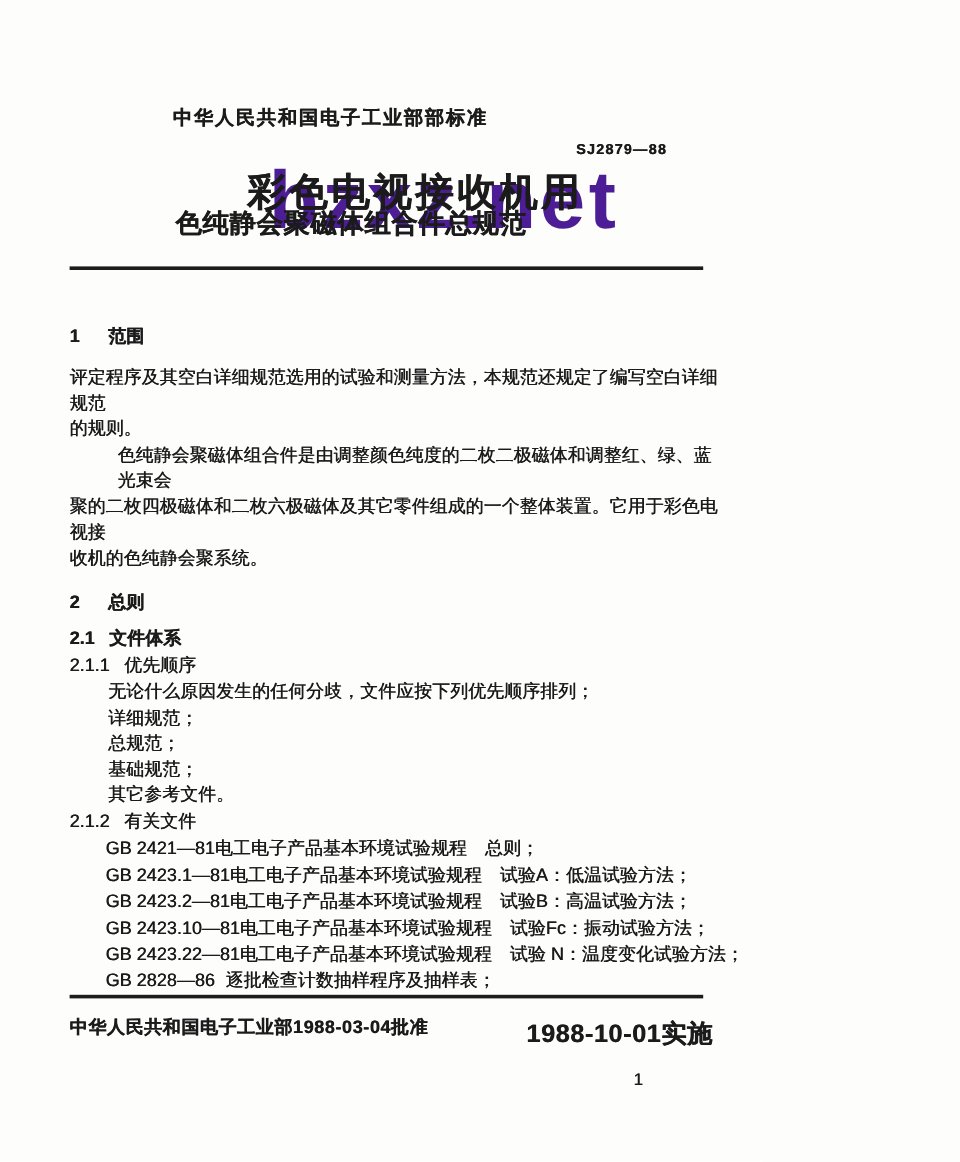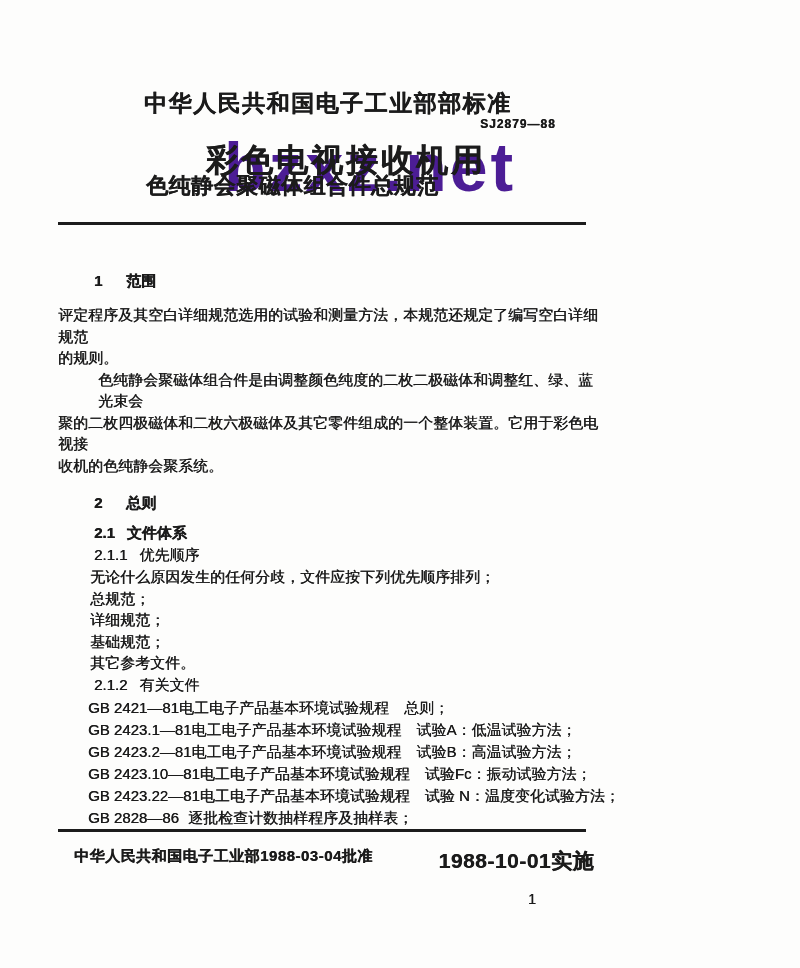--- a/index.html
+++ b/index.html
@@ -26,21 +26,21 @@
     letter-spacing: 3px;
     color: #4c1d95;
     text-shadow: none;
     z-index: 0;
     user-select: none;
   }
   .layer { position: absolute; z-index: 1; }
 
   .authority {
     left: 144px; top: 88px;
-    font-size: 23px; font-weight: bold; letter-spacing: 1.5px;
+    font-size: 16px; font-weight: bold; letter-spacing: 1.5px;
   }
   .std-number {
     left: 480px; top: 117px;
     font-size: 12px; font-weight: bold; letter-spacing: 1px;
   }
   .title-1 {
     left: 206px; top: 139px;
     font-size: 32px; font-weight: bold; letter-spacing: 3px;
   }
   .title-2 {
@@ -51,38 +51,38 @@
     position: absolute; left: 58px; width: 528px; height: 3px;
     background: #1c1c1c; z-index: 1;
   }
   .rule-top    { top: 222px; }
   .rule-footer { top: 829px; }
 
   .body {
     left: 58px; top: 270px; width: 540px;
     font-size: 15px;
   }
-  .h-sec { font-weight: bold; font-size: 15px; line-height: 22px; margin-left: 36px; }
+  .h-sec { font-weight: bold; font-size: 15px; line-height: 22px; }
   .h-sec.plain { font-weight: normal; }
   .sec-no { display: inline-block; min-width: 20px; margin-right: 12px; }
   .line { line-height: 21.5px; }
   .para-block { margin-top: 12px; }
   .indent-para { padding-left: 40px; }
   .indent { padding-left: 32px; }
   .mt-sec2  { margin-top: 16px; }
   .mt-sec21 { margin-top: 8px; }
   .gb-block { margin-top: 1px; }
   .gb-row { display: flex; line-height: 22px; padding-left: 30px; }
   .gb-code { flex: 0 0 auto; min-width: 100px; }
   .gb-row:first-child .gb-code { min-width: 0; }
   .gb-title { flex: 0 0 auto; white-space: pre; }
 
   .footer-left {
     left: 58px; top: 847px;
-    font-size: 15px; font-weight: bold; letter-spacing: 0.5px; margin-left: 16px;
+    font-size: 15px; font-weight: bold; letter-spacing: 0.5px;
   }
   .footer-right {
     right: 206px; top: 847px;
     font-size: 21px; font-weight: bold; letter-spacing: 0.5px;
   }
   .page-number {
     left: 528px; top: 891px;
     font-size: 14px;
   }
 </style>
@@ -121,22 +121,22 @@
 
     <div class="h-sec mt-sec21">
       <span class="sec-no">2.1</span><span>文件体系</span>
     </div>
 
     <div class="h-sec plain">
       <span class="sec-no">2.1.1</span><span>优先顺序</span>
     </div>
 
     <div class="line indent">无论什么原因发生的任何分歧，文件应按下列优先顺序排列；</div>
+    <div class="line indent">详细规范；</div>
     <div class="line indent">总规范；</div>
-    <div class="line indent">详细规范；</div>
     <div class="line indent">基础规范；</div>
     <div class="line indent">其它参考文件。</div>
 
     <div class="h-sec plain">
       <span class="sec-no">2.1.2</span><span>有关文件</span>
     </div>
 
     <div class="gb-block">
       <div class="gb-row">
         <span class="gb-code">GB 2421—81</span>

